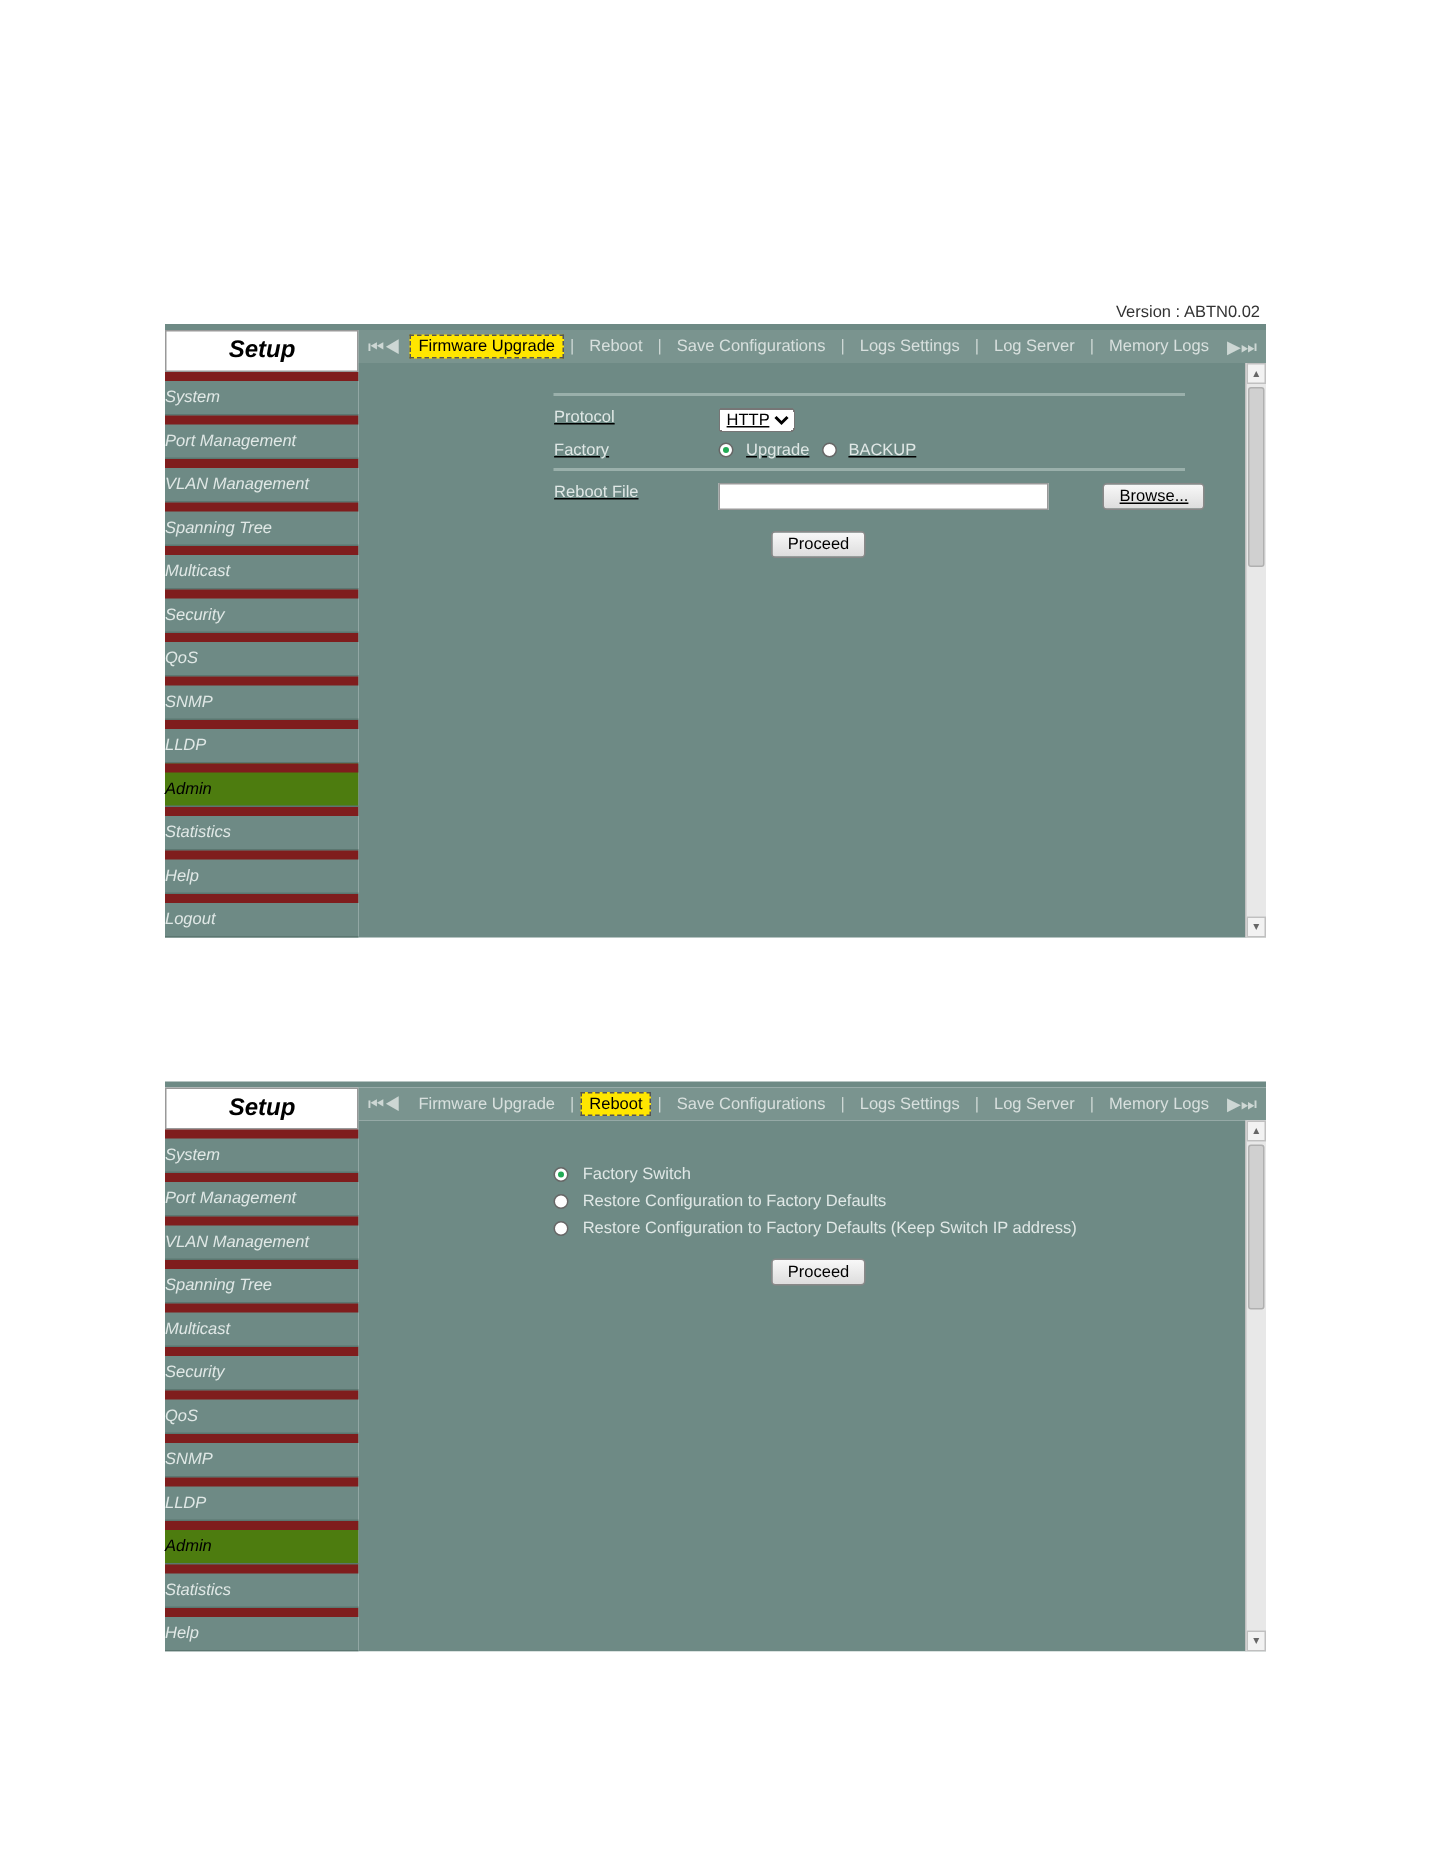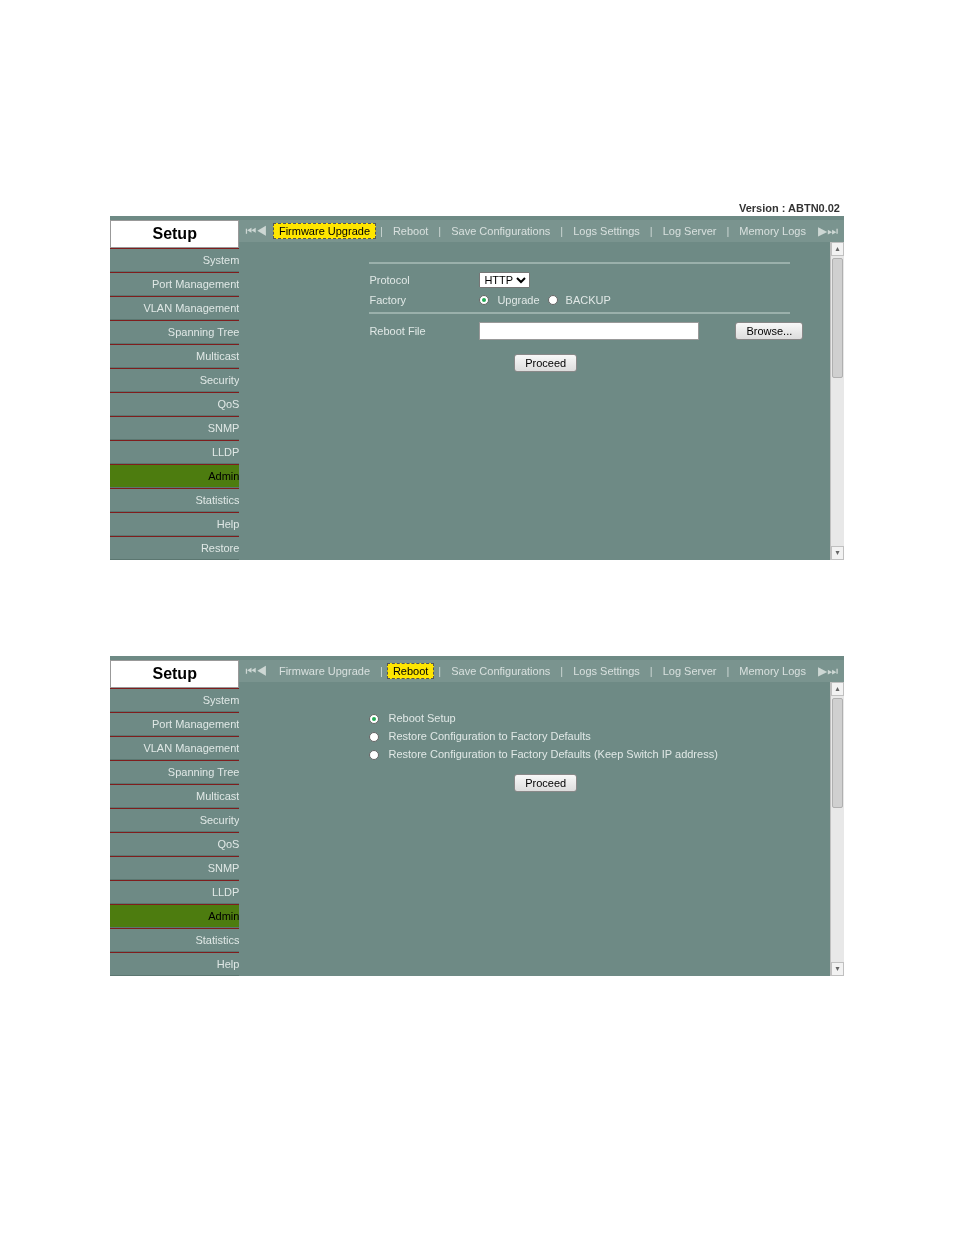--- a/index.html
+++ b/index.html
@@ -1,37 +1,37 @@
 <!DOCTYPE html>
 <html><head>
 <meta charset="utf-8">
 <style>
   * { box-sizing: border-box; margin: 0; padding: 0; }
   body { font-family: Arial, sans-serif; background: #fff; font-size: 12px; }
   .page { width: 954px; margin: 0 auto; }
   .gap { height: 200px; }
   .panel-wrap { padding: 0 110px 0 110px; }
-  .version { text-align: right; color: #333; font-size: 11px; padding: 2px 4px; font-weight: bold; }
+  .version { text-align: right; color: #333; font-size: 11px; padding: 2px 4px; }
   .app { display: flex; border-top: 4px solid #6e8a85; }
-  .sidebar { width: 130px; background: #6e8a85; }
+  .sidebar { width: 130px; background: #6e8a85; font-style: italic; }
   .setup-hd { background: #fff; color: #000; font-weight: bold; font-size: 16px; text-align: center; padding: 4px 0; border: 1px solid #999; }
   .nav { }
-  .nav-item { color: #e0e8e6; text-align: right; padding: 5px 0; font-size: 11px; border-top: 1px solid #7f1d1d; border-bottom: 1px solid #5b7670; cursor: pointer; }
+  .nav-item { color: #e0e8e6; text-align: left; padding: 5px 0; font-size: 11px; border-top: 6px solid #7f1d1d; border-bottom: 1px solid #5b7670; cursor: pointer; }
   .nav-item.active { background: #4d7c0f; color: #000; }
   .main { flex: 1; display: flex; flex-direction: column; }
   .tabbar { background: #7a948f; display: flex; align-items: center; padding: 3px 4px; gap: 4px; }
   .tab-arrow { color: #cdd7d4; font-size: 12px; padding: 0 2px; cursor: pointer; }
   .tab { color: #d8e0de; font-size: 11px; padding: 2px 6px; cursor: pointer; white-space: nowrap; }
   .tab.active { background: #ffe600; color: #000; border: 1px dashed #555; padding: 1px 5px; }
   .tab-sep { color: #cdd7d4; font-size: 11px; }
   .content { background: #6e8a85; flex: 1; position: relative; padding: 20px 40px 40px 130px; min-height: 280px; }
   .scrolltrack { position: absolute; right: 0; top: 0; bottom: 0; width: 14px; background: #e8e8e8; border-left: 1px solid #c0c0c0; }
   .scroll-arr { height: 14px; background: #f2f2f2; border: 1px solid #c0c0c0; text-align: center; font-size: 8px; color: #666; line-height: 12px; }
   .scroll-thumb { position: absolute; left: 1px; right: 1px; background: #d0d0d0; border: 1px solid #b0b0b0; border-radius: 2px; }
-  .form-row { display: flex; align-items: center; margin-bottom: 6px; }
+  .form-row { display: flex; align-items: flex-start; margin-bottom: 6px; text-decoration: underline; }
   .flabel { width: 110px; color: #e0e8e6; font-size: 11px; }
   .fval { color: #e0e8e6; font-size: 11px; display: flex; align-items: center; gap: 8px; }
   select { font-size: 11px; }
   .file-input { width: 220px; height: 18px; background: #fff; border: 1px solid #999; }
   .btn { background: linear-gradient(#f8f8f8,#ddd); border: 1px solid #888; border-radius: 3px; padding: 2px 10px; font-size: 11px; cursor: pointer; margin-left: 28px; }
   .proceed-row { text-align: center; margin-top: 14px; padding-right: 110px; }
   .radio { width: 10px; height: 10px; border-radius: 50%; background: #fff; display: inline-block; border: 1px solid #666; position: relative; vertical-align: middle; }
   .radio.sel::after { content: ""; position: absolute; inset: 2px; background: #2a5; border-radius: 50%; }
   .opt-row { color: #e0e8e6; font-size: 11px; margin-bottom: 6px; }
   .opt-row .radio { margin-right: 6px; }
@@ -55,21 +55,21 @@
             <div class="nav-item">VLAN Management</div>
             <div class="nav-item">Spanning Tree</div>
             <div class="nav-item">Multicast</div>
             <div class="nav-item">Security</div>
             <div class="nav-item">QoS</div>
             <div class="nav-item">SNMP</div>
             <div class="nav-item">LLDP</div>
             <div class="nav-item active">Admin</div>
             <div class="nav-item">Statistics</div>
             <div class="nav-item">Help</div>
-            <div class="nav-item">Restore</div>
+            <div class="nav-item">Logout</div>
           </div>
       </div>
       <div class="main">
         <div class="tabbar" id="tabs1">
             <span class="tab-arrow">⏮◀</span>
             <span class="tab active">Firmware Upgrade</span>
             <span class="tab-sep">|</span>
             <span class="tab">Reboot</span>
             <span class="tab-sep">|</span>
             <span class="tab">Save Configurations</span>
@@ -156,21 +156,21 @@
             <span class="tab-sep">|</span>
             <span class="tab">Log Server</span>
             <span class="tab-sep">|</span>
             <span class="tab">Memory Logs</span>
             <span class="tab-arrow">▶⏭</span>
           </div>
         <div class="content">
           <div style="height:10px"></div>
           <div class="opt-row">
             <span class="radio sel"></span>
-            <span>Reboot Setup</span>
+            <span>Factory Switch</span>
           </div>
           <div class="opt-row">
             <span class="radio"></span>
             <span>Restore Configuration to Factory Defaults</span>
           </div>
           <div class="opt-row">
             <span class="radio"></span>
             <span>Restore Configuration to Factory Defaults   (Keep Switch IP address)</span>
           </div>
           <div class="proceed-row">

